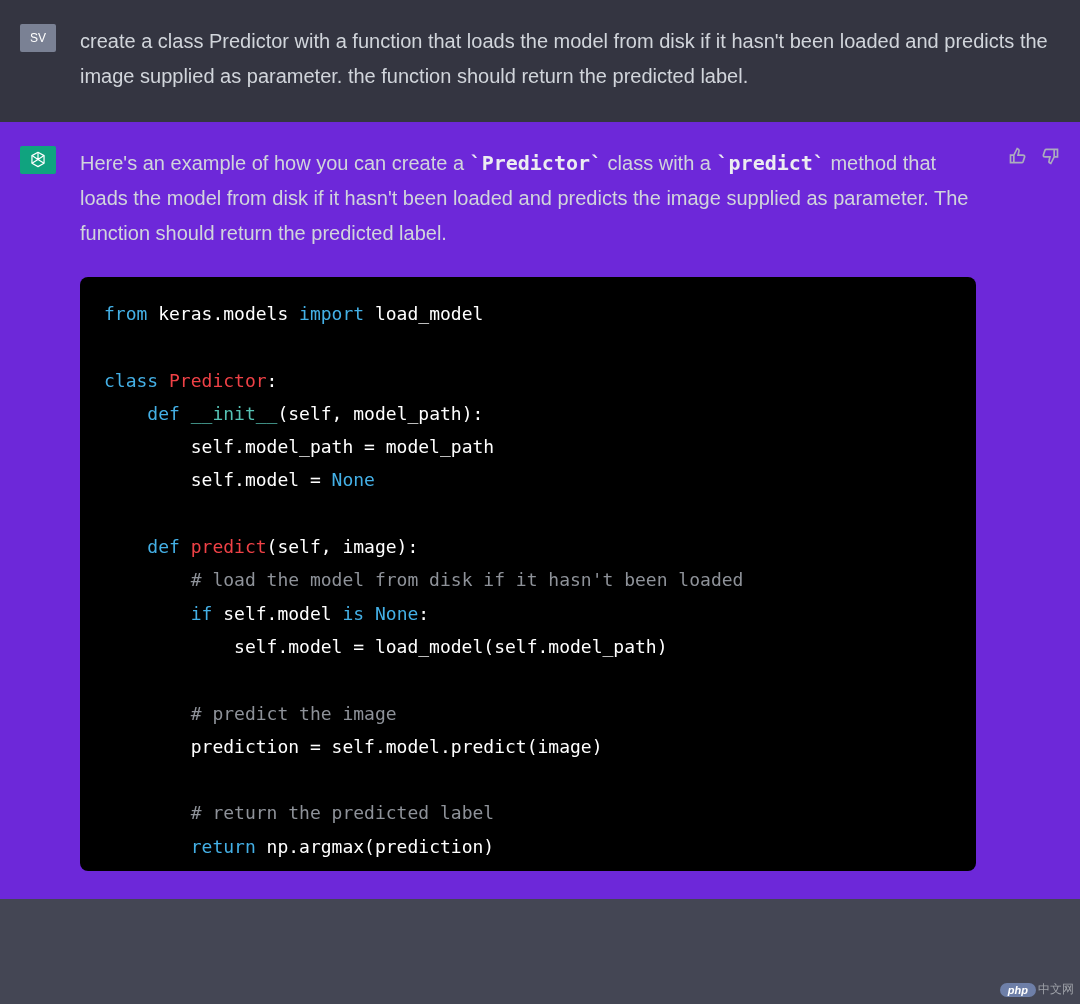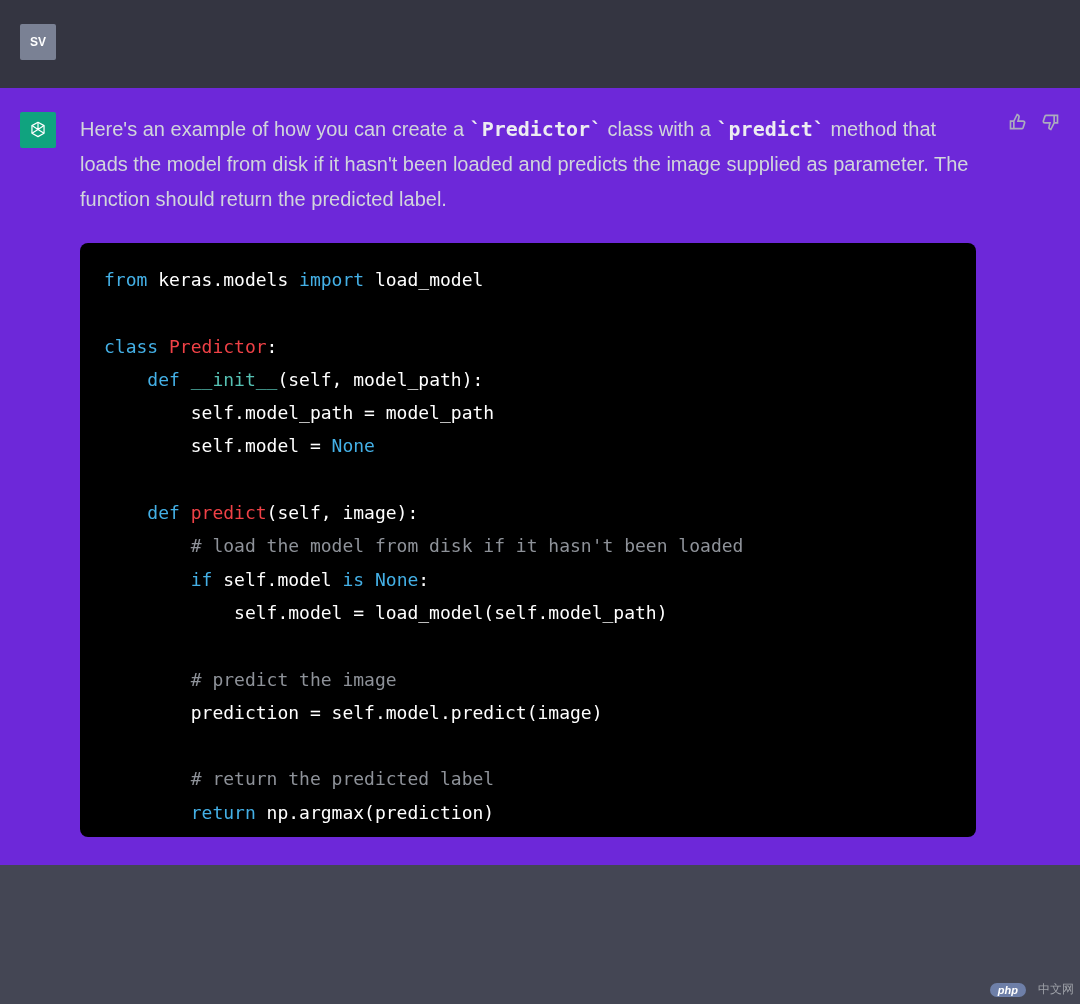--- a/index.html
+++ b/index.html
@@ -10,28 +10,28 @@
     color: #d1d5db;
   }
   .turn {
     display: flex;
     gap: 24px;
     padding: 24px 20px 28px 20px;
   }
   .turn.user { background: #343541; }
   .turn.assistant { background: #6d28d9; }
   .avatar {
-    width: 36px; height: 36px;
+    width: 36px; height: 28px;
     flex: 0 0 36px;
     border-radius: 2px;
     display: flex;
     align-items: center;
     justify-content: center;
     font-size: 12px;
-    font-weight: 700;
+    font-weight: 400;
     color: #fff;
   }
   .avatar.user-av { background: #7a8194; }
   .avatar.ai-av   { background: #10a37f; }
   .avatar.ai-av svg { width: 22px; height: 22px; }
   .content {
     flex: 1;
     font-size: 20px;
     line-height: 1.75;
     color: #d1d5db;
@@ -81,40 +81,41 @@
   .tk-fn      { color: #ef4146; }   
   .tk-init    { color: #56c2b4; }   
   .tk-none    { color: #44b0e6; }   
   .tk-comment { color: #8e9299; }   
   .watermark {
     position: fixed;
     right: 6px;
     bottom: 6px;
     display: flex;
     align-items: center;
-    gap: 12px;
+    gap: 2px;
     font-size: 12px;
     color: #9ea1a8;
     margin-left: 16px;
   }
   .watermark .php-badge {
     background: #6e7fa8;
     color: #fff;
     border-radius: 10px;
     padding: 1px 8px;
     font-size: 11px;
     font-weight: 700;
     font-style: italic;
   }
 </style>
 </head>
 <body>
 
 <div class="turn user">
   <div class="avatar user-av">SV</div>
+  <div class="content">create a class Predictor with a function that loads the model from disk if it hasn't been loaded and predicts the image supplied as parameter. the function should return the predicted label.</div>
 </div>
 
 <div class="turn assistant">
   <div class="avatar ai-av">
     <svg viewBox="0 0 40 40">
       <g fill="none" stroke="#fff" stroke-width="2.2" stroke-linejoin="round">
         <path d="M20 6 L31 12 L31 26 L20 32 L9 26 L9 12 Z"></path>
         <path d="M20 6 L20 19 L31 26 M20 19 L9 26 M9 12 L20 19 L31 12"></path>
       </g>
     </svg>

